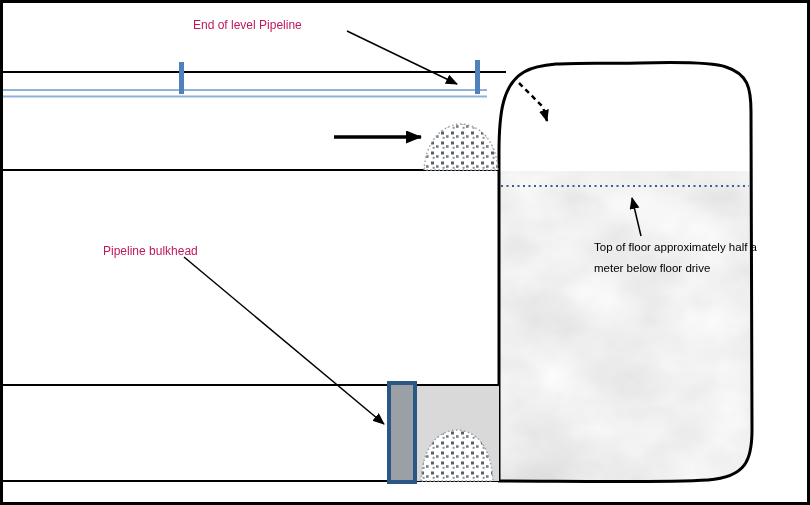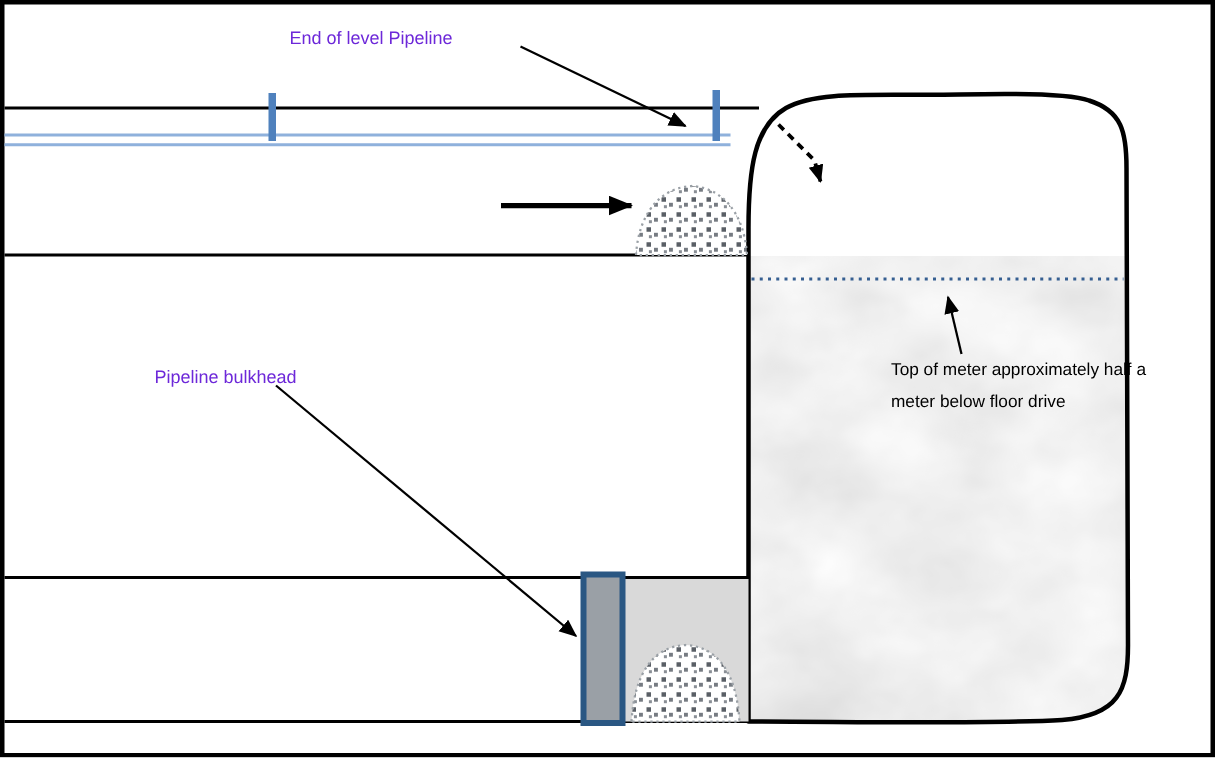--- a/index.html
+++ b/index.html
@@ -7,21 +7,21 @@
     position:relative;
     width:810px; height:505px;
     background:#ffffff;
     font-family:"Liberation Sans", sans-serif;
     overflow:hidden;
   }
   #stage svg { position:absolute; left:0; top:0; }
   .label {
     position:absolute;
     font-size:12px;
-    color:#6d28d9;
+    color:#be185d;
     white-space:nowrap;
     line-height:14px;
   }
   .label-multiline { position:absolute; color:#000; }
   .label-multiline .line {
     font-size:11.5px;
     line-height:21px;
     white-space:nowrap;
   }
 </style>
@@ -104,17 +104,17 @@
     <line x1="184" y1="257" x2="384" y2="424" stroke="#000" stroke-width="1.5" marker-end="url(#ah)"></line>
     <line x1="641" y1="236" x2="632" y2="198" stroke="#000" stroke-width="1.5" marker-end="url(#ah)"></line>
   </svg>
 
   <div class="label" style="left:193px; top:18px;">End of level Pipeline</div>
 
 
   <div class="label" style="left:103px; top:244px;">Pipeline bulkhead</div>
 
   <div class="label-multiline" style="left:594px; top:237px;">
-    <div class="line">Top of meter approximately half a</div>
+    <div class="line">Top of floor approximately half a</div>
     <div class="line">meter below floor drive</div>
   </div>
 
 </div>
 
 </body></html>

